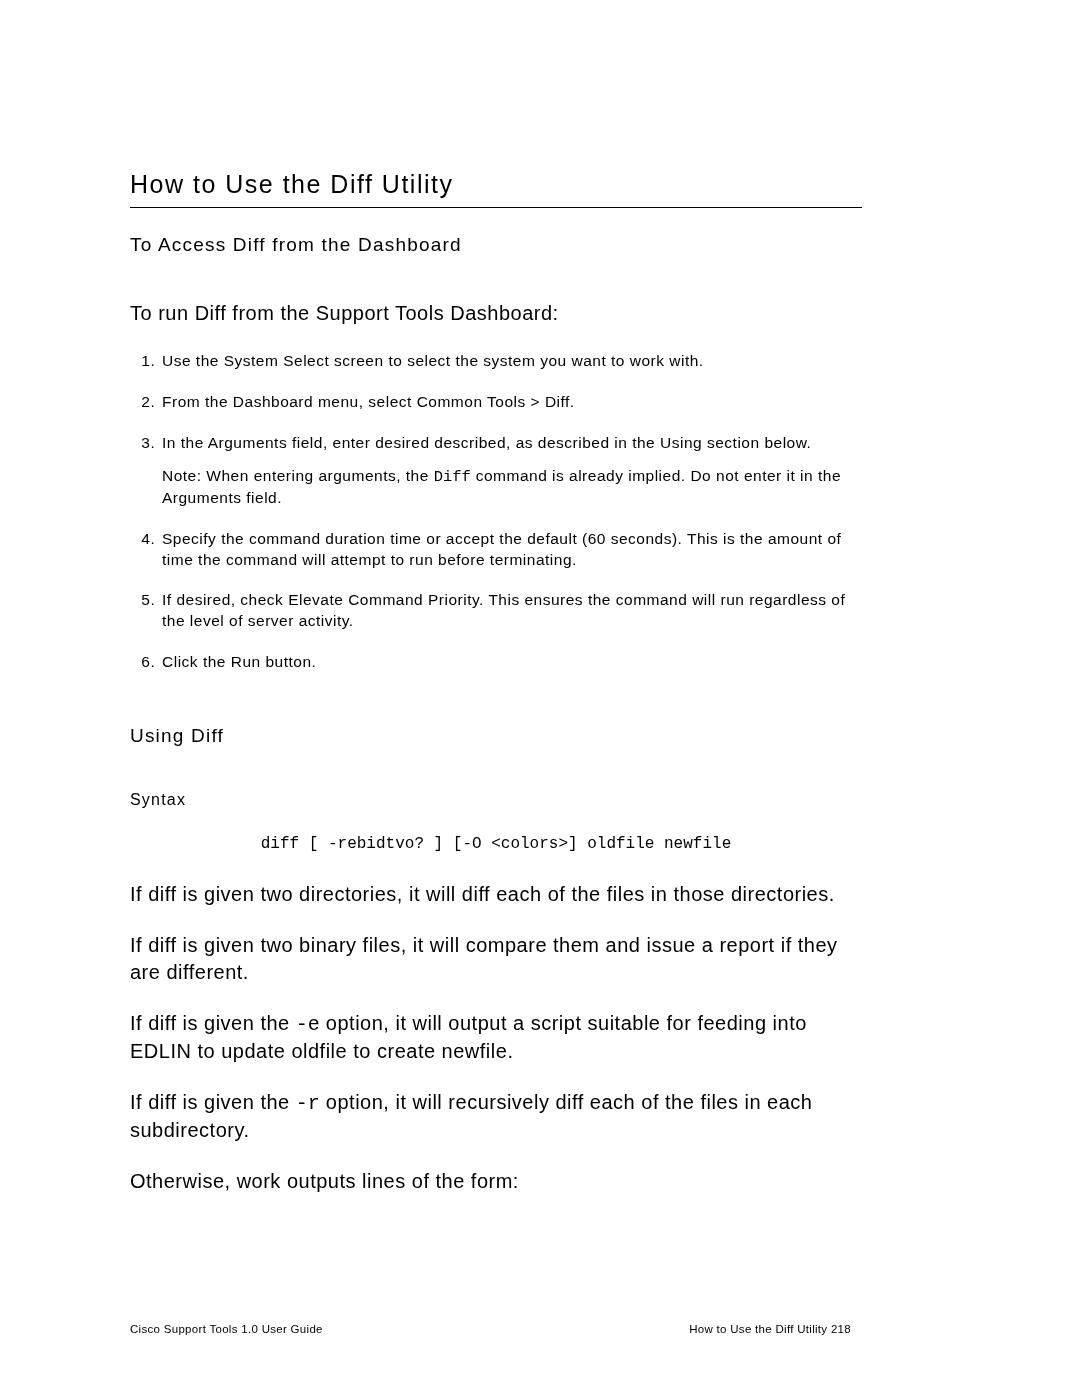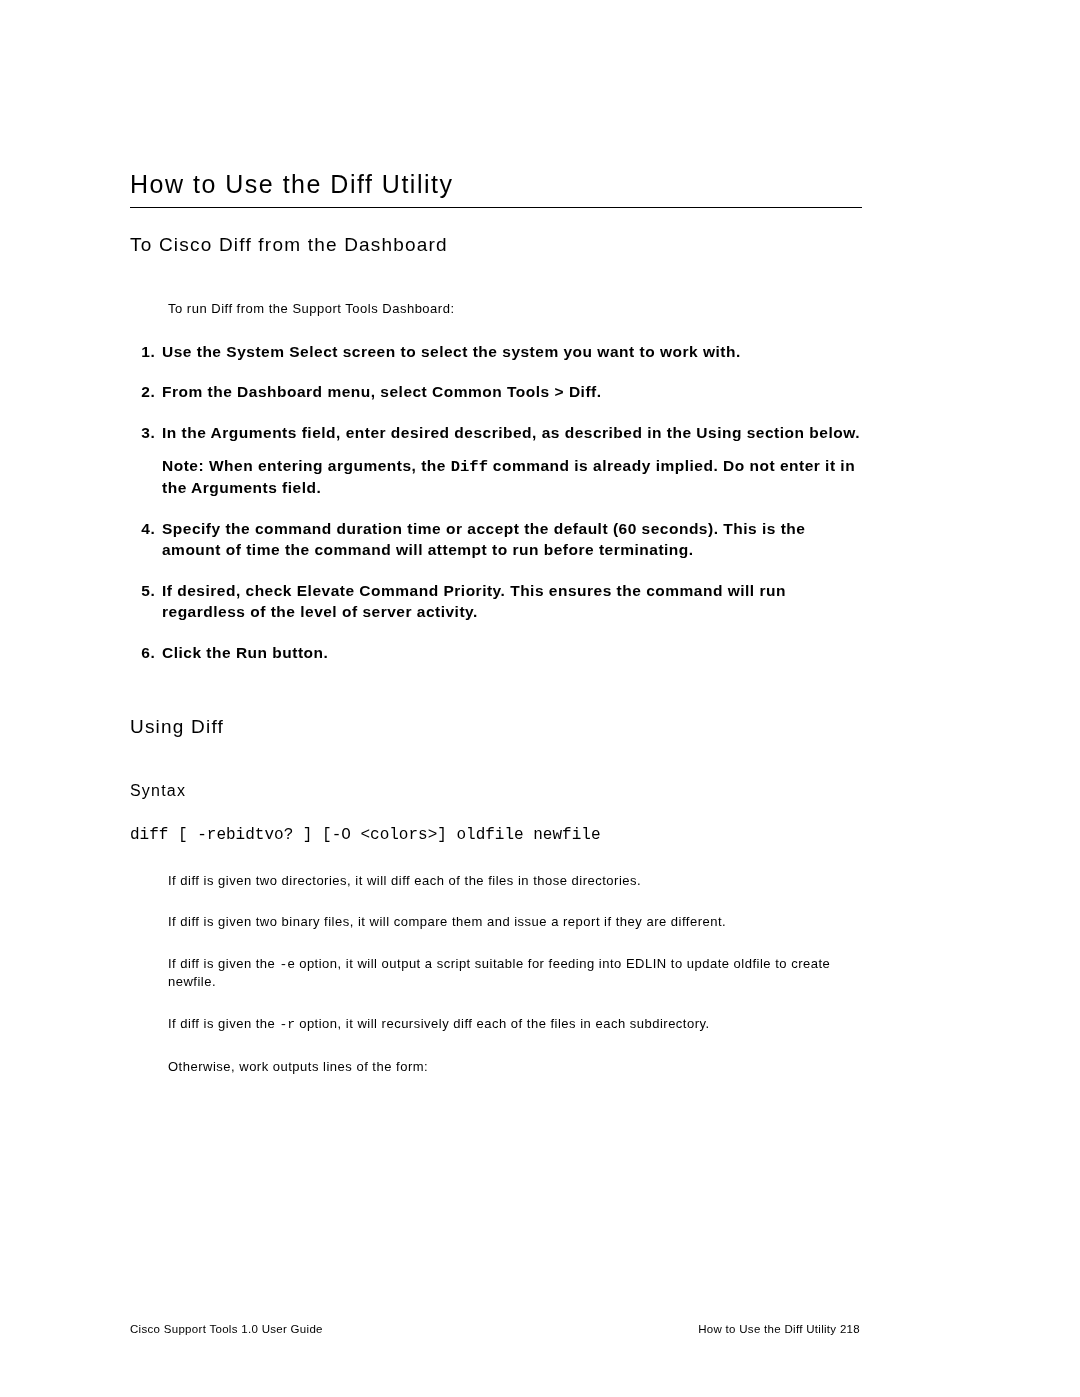--- a/index.html
+++ b/index.html
@@ -29,78 +29,77 @@
     letter-spacing: 0.5px;
     margin-bottom: 62px;
   }
   .italic { font-style: italic; }
   .h2 {
     font-size: 19px;
     letter-spacing: 1.2px;
     margin-bottom: 44px;
   }
   .para {
-    font-size: 13px;
+    font-size: 20px;
     letter-spacing: 0.5px;
     line-height: 1.35;
     margin-bottom: 24px;
-    margin-left: 38px;
   }
   ol.steps {
     font-size: 15.5px;
     letter-spacing: 0.5px;
     line-height: 1.35;
     padding-left: 30px;
     margin: 0 0 52px 0;
   }
   ol.steps li {
     margin-bottom: 20px;
     padding-left: 2px;
-    font-weight: bold;
   }
   ol.steps li .note {
     margin-top: 12px;
     display: block;
   }
   .mono {
     font-family: "Courier New", Courier, monospace;
     letter-spacing: 0;
   }
   .h3 {
     font-size: 16px;
     letter-spacing: 1.2px;
     margin-bottom: 26px;
     margin-top: 13px;
   }
   .syntax-line {
     font-family: "Courier New", Courier, monospace;
     font-size: 16px;
     letter-spacing: 0;
     margin-bottom: 28px;
+    text-align: center;
   }
   .footer {
     position: absolute;
     bottom: 62px;
     left: 130px;
-    right: 120px;
+    right: 129px;
     display: flex;
     justify-content: space-between;
     font-size: 11.5px;
     letter-spacing: 0.3px;
   }
 </style>
 </head>
 <body>
 
 <div class="page">
 
   <div class="h1">How to Use the Diff Utility</div>
 
 
-  <div class="h2">To Cisco Diff from the Dashboard</div>
+  <div class="h2">To Access Diff from the Dashboard</div>
 
   <div class="para">To run Diff from the Support Tools Dashboard:</div>
 
   <ol class="steps">
     <li><span>Use the System Select screen to select the system you want to work with.</span></li>
     <li><span>From the Dashboard menu, select Common Tools &gt; Diff.</span></li>
     <li>
       <span>In the Arguments field, enter desired described, as described in the Using section below.</span>
       <span class="note">
         <span>Note: When entering arguments, the </span><span class="mono">Diff</span><span> command is already implied. Do not enter it in the Arguments field.</span>

